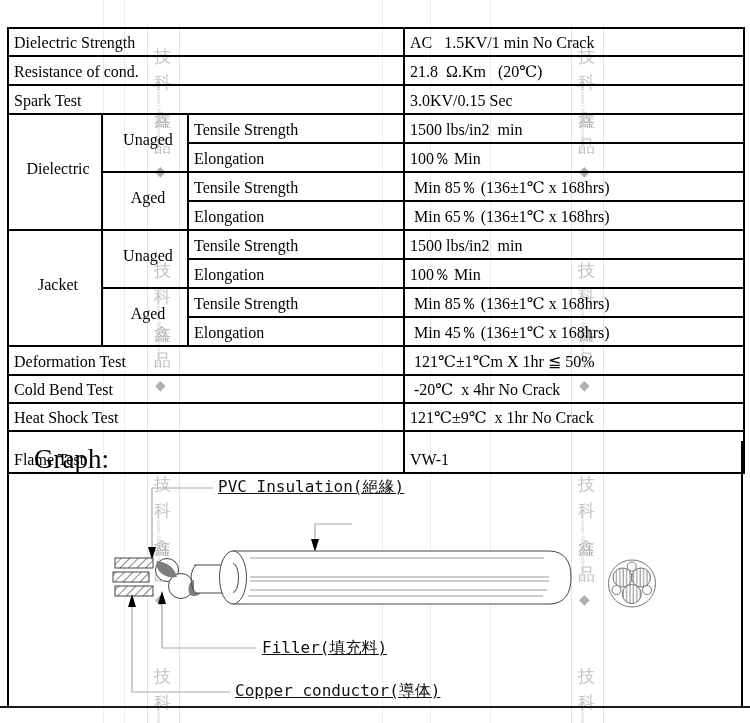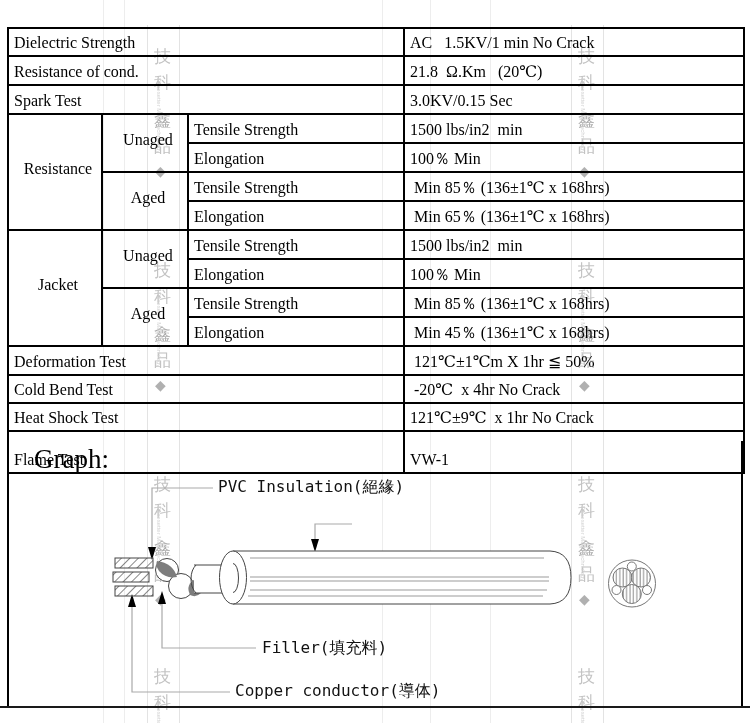--- a/index.html
+++ b/index.html
@@ -32,21 +32,21 @@
   tr.h28{height:28px;} tr.h29{height:29px;} tr.h35{height:42px;}
 
   
   #graph-box{position:absolute;left:7px;top:441px;width:732px;height:265px;
              border-left:2px solid #000;border-right:2px solid #000;z-index:1;}
   #bottom-rule{position:absolute;left:0;top:706px;width:750px;height:2px;background:#1a1a1a;z-index:2;}
 
   #graph-title{position:absolute;left:10px;top:444px;font-size:27px;z-index:3;margin-left:24px;}
 
   .dlabel{position:absolute;z-index:3;font-family:"DejaVu Sans Mono","Liberation Mono",monospace;
-          font-size:16px;color:#111;white-space:nowrap;letter-spacing:0;}
+          font-size:16px;color:#111;white-space:nowrap;letter-spacing:0;text-decoration:underline;}
   #lbl-insulation{left:218px;top:477px;}
   #lbl-jacket{left:355px;top:513px;}
   #lbl-filler{left:262px;top:638px;}
   #lbl-conductor{left:235px;top:681px;}
 
   #diagram{position:absolute;left:0;top:441px;z-index:2;}
 </style>
 </head>
 <body>
 
@@ -138,21 +138,21 @@
       <tr class="h29">
         <td class="lbl" colspan="3">Resistance  of  cond.</td>
         <td class="val">21.8  Ω.Km   (20℃)</td>
       </tr>
       <tr class="h29">
         <td class="lbl" colspan="3">Spark Test</td>
         <td class="val">3.0KV/0.15 Sec</td>
       </tr>
 
       <tr class="h29">
-        <td class="c" rowspan="4">Resistance</td>
+        <td class="c" rowspan="4">Dielectric</td>
         <td class="c" rowspan="2">Unaged</td>
         <td>Tensile Strength</td>
         <td class="val">1500 lbs/in2  min</td>
       </tr>
       <tr class="h29">
         <td>Elongation</td>
         <td class="val">100％ Min</td>
       </tr>
       <tr class="h29">
         <td class="c" rowspan="2">Aged</td>

